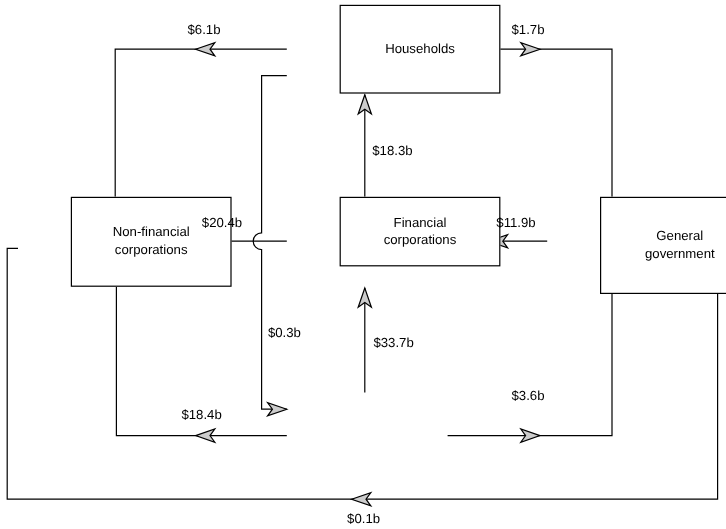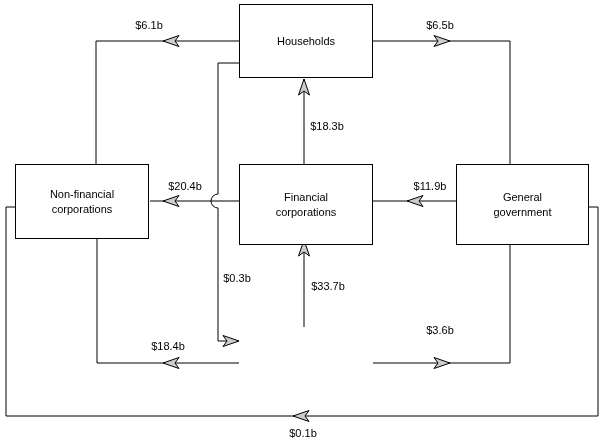--- a/index.html
+++ b/index.html
@@ -19,20 +19,21 @@
     box-sizing: border-box;
     border: 1px solid #000000;
     background: #ffffff;
     display: flex;
     align-items: center;
     justify-content: center;
     text-align: center;
     font-size: 11px;
     line-height: 1.3;
     color: #000000;
+    margin-left: 44px;
   }
   .node-label { display: inline-block; max-width: 96px; }
   .amt {
     position: absolute;
     transform: translate(-50%, -50%);
     font-size: 11px;
     color: #000000;
     white-space: nowrap;
   }
 </style>
@@ -95,32 +96,32 @@
   </svg>
 
   <div class="node" style="left:239px; top:4px; width:134px; height:74px">
     <span class="node-label">Households</span>
   </div>
 
   <div class="node" style="left:15px; top:164px; width:134px; height:75px">
     <span class="node-label">Non-financial corporations</span>
   </div>
 
-  <div class="node" style="left:239px; top:164px; width:134px; height:81px">
+  <div class="node" style="left:239px; top:164px; width:134px; height:58px">
     <span class="node-label">Financial corporations</span>
   </div>
 
   <div class="node" style="left:456px; top:164px; width:133px; height:81px">
     <span class="node-label">General government</span>
   </div>
 
 
-  <span class="amt" style="left:149px; top:25px">$6.1b</span>
+  <span class="amt" style="left:170px; top:25px">$6.1b</span>
 
-  <span class="amt" style="left:440px; top:25px">$6.5b</span>
+  <span class="amt" style="left:440px; top:25px">$1.7b</span>
 
   <span class="amt" style="left:327px; top:126px">$18.3b</span>
 
   <span class="amt" style="left:185px; top:186px">$20.4b</span>
 
   <span class="amt" style="left:430px; top:186px">$11.9b</span>
 
   <span class="amt" style="left:237px; top:278px">$0.3b</span>
 
   <span class="amt" style="left:328px; top:286px">$33.7b</span>

